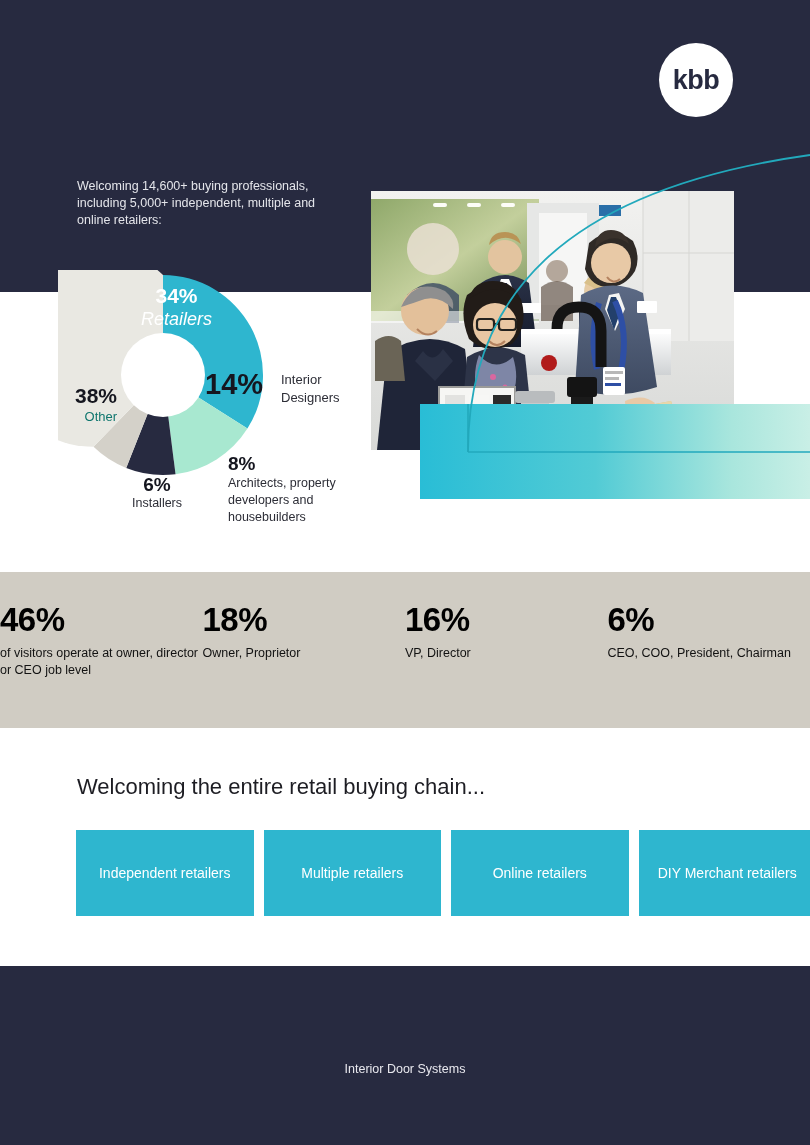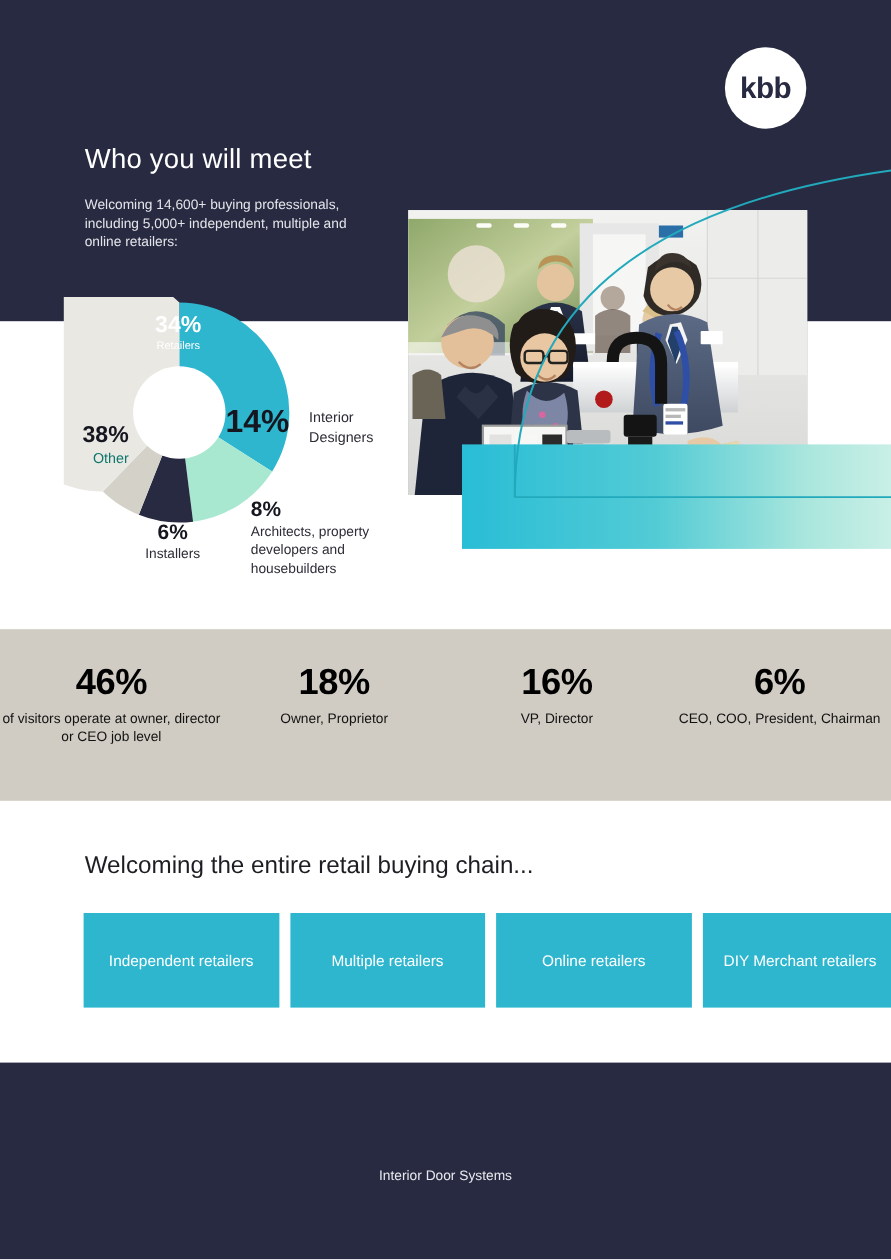--- a/index.html
+++ b/index.html
@@ -107,21 +107,21 @@
     display: block;
   }
   .lbl .nm { display: block; }
 
   .lbl-retailers {
     left: 141px; top: 283px;
     text-align: center;
     color: #ffffff;
   }
   .lbl-retailers .pct { font-size: 21px; }
-  .lbl-retailers .nm  { font-size: 10px; }
+  .lbl-retailers .nm  { font-size: 18px; font-style: italic; }
 
   .lbl-other {
     left: 75px; top: 383px;
     text-align: right;
     color: #15161f;
   }
   .lbl-other .pct { font-size: 21px; }
   .lbl-other .nm  { font-size: 13px; color:#0f766e; }
 
   .lbl-interior {
@@ -157,21 +157,20 @@
     position: absolute;
     left: 0; top: 572px;
     width: 810px; height: 156px;
     background: #d0ccc3;
     display: flex;
     align-items: flex-start;
     padding-top: 31px;
   }
   .stat {
     flex: 1;
-    text-align: center;
     color: #000000;
   }
   .stat-pct {
     font-size: 33px;
     font-weight: 700;
     letter-spacing: -0.5px;
     line-height: 1.05;
     display: block;
   }
   .stat-desc {
@@ -238,21 +237,20 @@
 <body>
 
 <div id="page">
 
   <div class="navy-band"></div>
 
   <div class="logo-circle">
     <span class="logo-text">kbb</span>
   </div>
 
-  <div class="hero-title">Who you will meet</div>
   <div class="hero-sub">Welcoming 14,600+ buying professionals, including 5,000+ independent, multiple and online retailers:</div>
 
   <div class="photo">
     <svg viewBox="0 0 363 259" preserveAspectRatio="xMidYMid slice">
       <defs>
         <linearGradient id="wallG" x1="0" y1="0" x2="0" y2="1">
           <stop offset="0%" stop-color="#f2f2f0"></stop>
           <stop offset="100%" stop-color="#d8d9d7"></stop>
         </linearGradient>
         <linearGradient id="bannerG" x1="0" y1="0" x2="1" y2="1">

